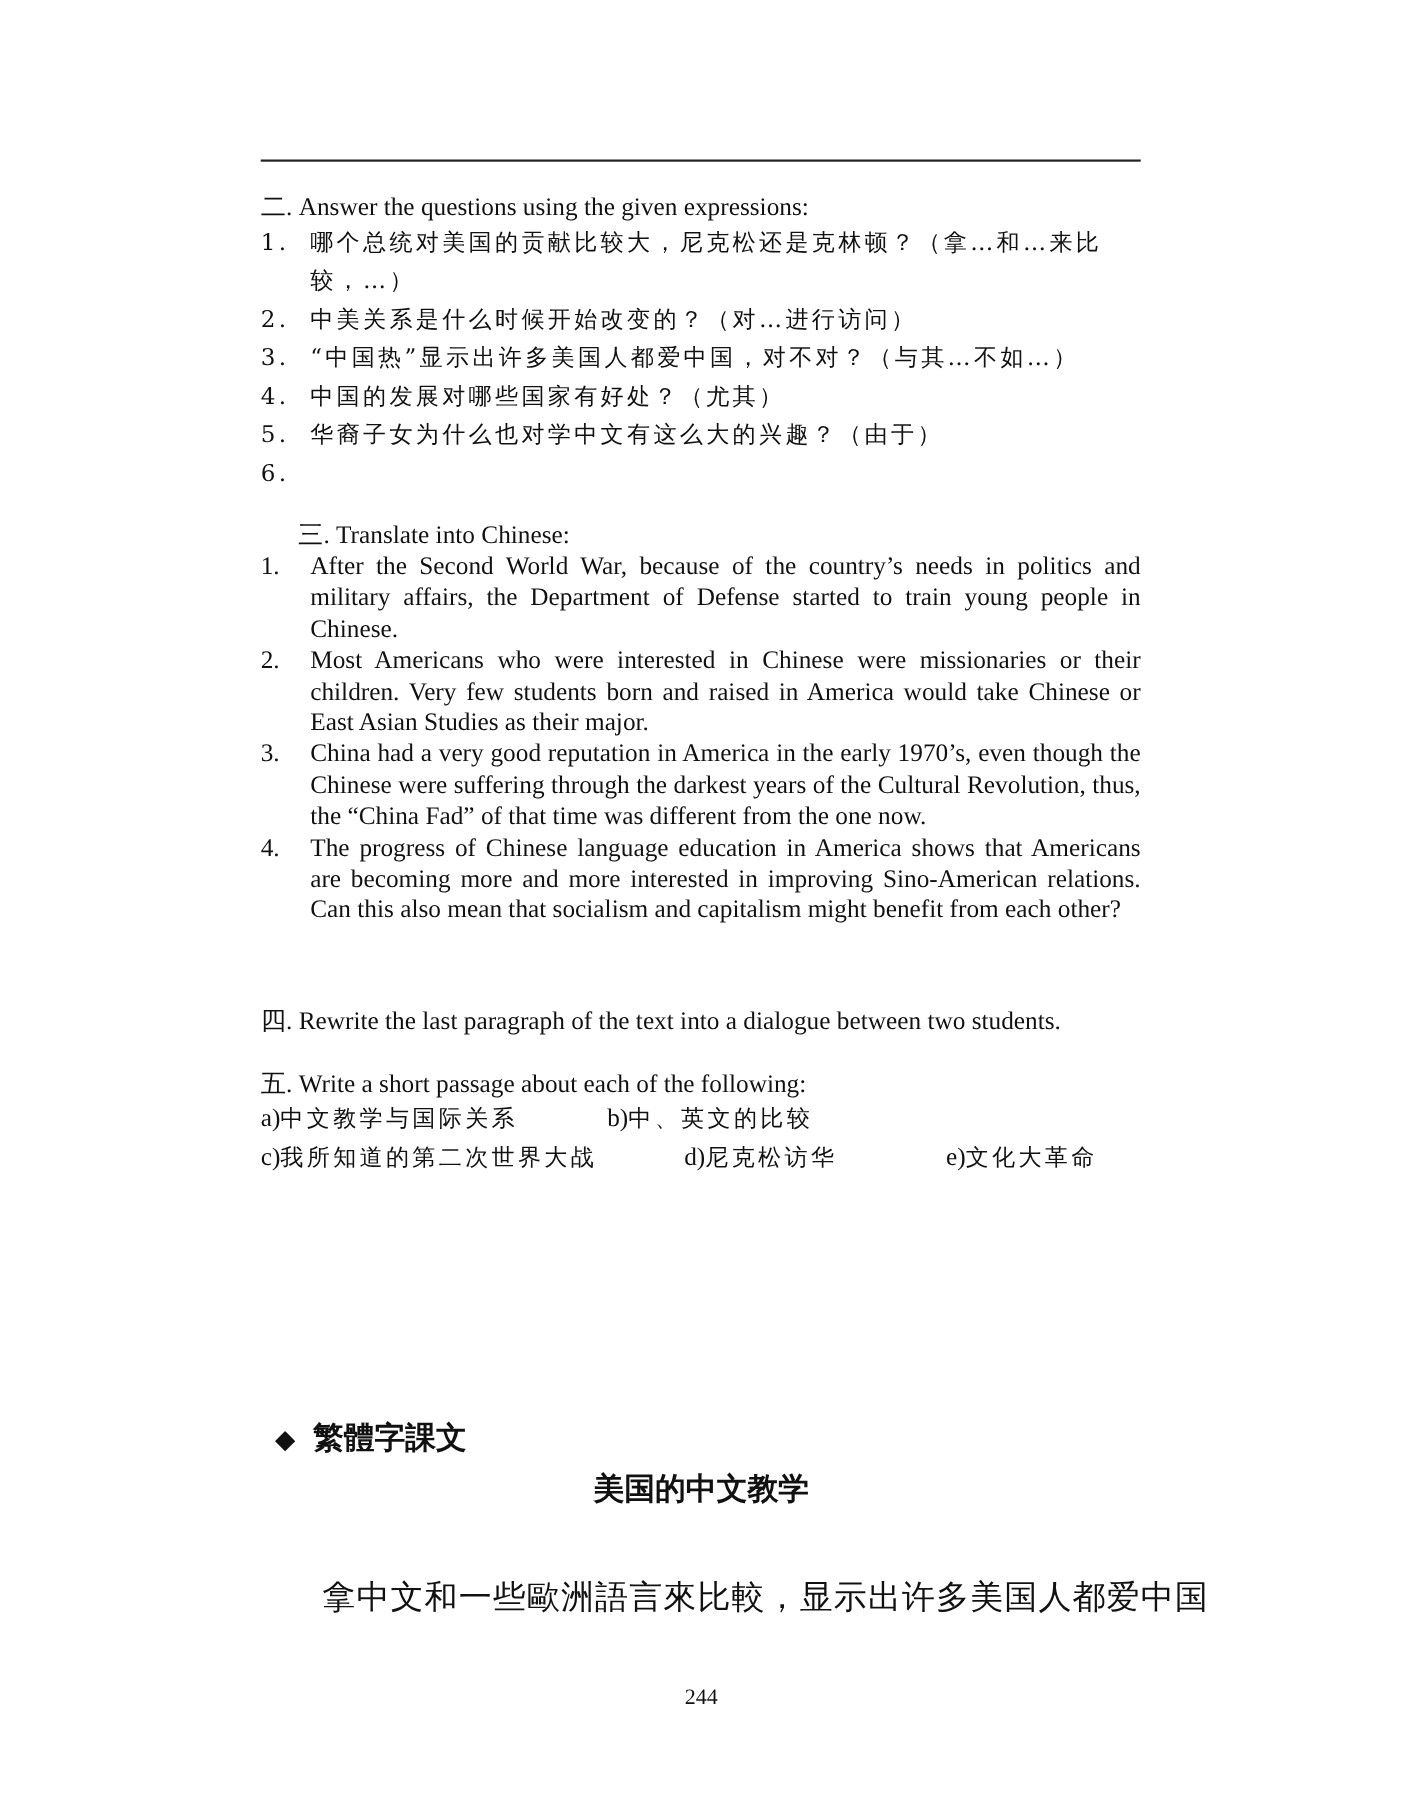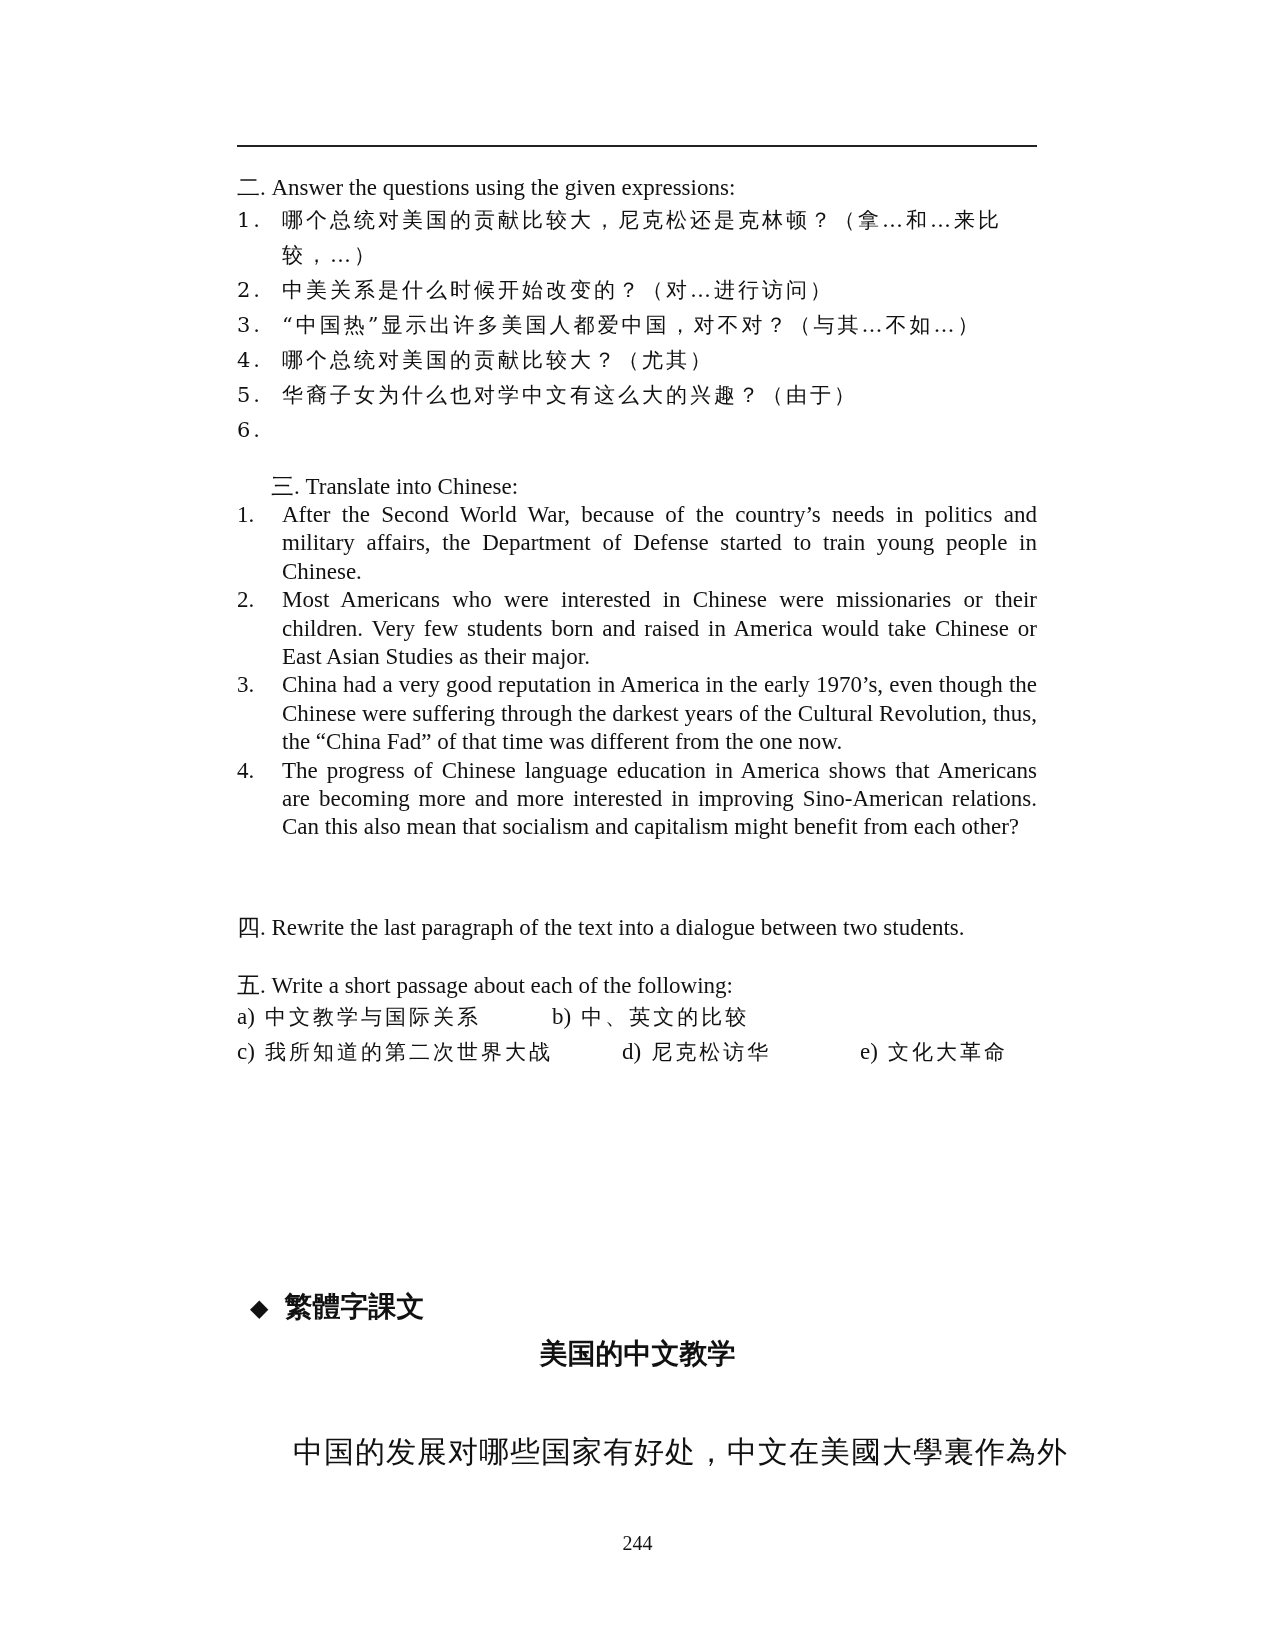--- a/index.html
+++ b/index.html
@@ -16,21 +16,21 @@
 
   .section-title { position: absolute; left: 237px; font-size: 23px; line-height: 28px; white-space: nowrap; }
   .ol { position: absolute; left: 237px; width: 800px; font-size: 23px; }
   .item { position: relative; padding-left: 45px; }
   .item .num { position: absolute; left: 0; top: 0; }
   .cn { font-family: "DejaVu Serif", serif; font-size: 21px; letter-spacing: 3px; line-height: 35px; }
   .en { line-height: 28.4px; text-align: justify; text-align-last: left; }
 
   .opts { position: absolute; left: 237px; width: 800px; font-size: 21px; line-height: 34px; }
   .opt { position: absolute; white-space: nowrap; }
-  .opt .cnl { font-family: "DejaVu Serif", serif; letter-spacing: 3px; margin-left: 10px; }
+  .opt .cnl { font-family: "DejaVu Serif", serif; letter-spacing: 3px; margin-left: 0; }
   .opt .lbl { font-size: 23px; }
 
   .trad-head { position: absolute; left: 250px; top: 1288px; font-family: "DejaVu Sans", sans-serif; font-size: 28px; font-weight: bold; white-space: nowrap; text-align: center; }
   .trad-head .diamond { display: inline-block; margin-right: 16px; font-size: 24px; }
   .trad-title { position: absolute; left: 0; width: 1275px; text-align: center; top: 1335px; font-family: "DejaVu Sans", sans-serif; font-size: 28px; font-weight: bold; }
   .trad-text { position: absolute; left: 293px; top: 1432px; font-family: "DejaVu Sans", sans-serif; font-size: 30px; letter-spacing: 1px; white-space: nowrap; }
   .page-number { position: absolute; left: 0; width: 1275px; text-align: center; top: 1532px; font-size: 20px; }
 </style>
 </head>
 <body>
@@ -48,21 +48,21 @@
     <div class="item cn">
       <span class="num">2.</span>
       <span>中美关系是什么时候开始改变的？（对…进行访问）</span>
     </div>
     <div class="item cn">
       <span class="num">3.</span>
       <span>“中国热”显示出许多美国人都爱中国，对不对？（与其…不如…）</span>
     </div>
     <div class="item cn">
       <span class="num">4.</span>
-      <span>哪个总统对美国的贡献比较大？（尤其）</span>
+      <span>中国的发展对哪些国家有好处？（尤其）</span>
     </div>
     <div class="item cn">
       <span class="num">5.</span>
       <span>华裔子女为什么也对学中文有这么大的兴趣？（由于）</span>
     </div>
     <div class="item cn">
       <span class="num">6.</span>
     </div>
   </div>
 
@@ -104,16 +104,16 @@
     </div>
     <div class="opt" style="left:623px; top:35px;text-align:right;">
       <span class="lbl">e)</span><span class="cnl">文化大革命</span>
     </div>
   </div>
 
   <div class="trad-head">
     <span class="diamond">◆</span><span>繁體字課文</span>
   </div>
   <div class="trad-title">美国的中文教学</div>
-  <div class="trad-text">中国的发展对哪些国家有好处，中文在美國大學裏作為外</div>
+  <div class="trad-text">拿中文和一些歐洲語言來比較，显示出许多美国人都爱中国</div>
 
   <div class="page-number">244</div>
 </div>
 
 </body></html>

